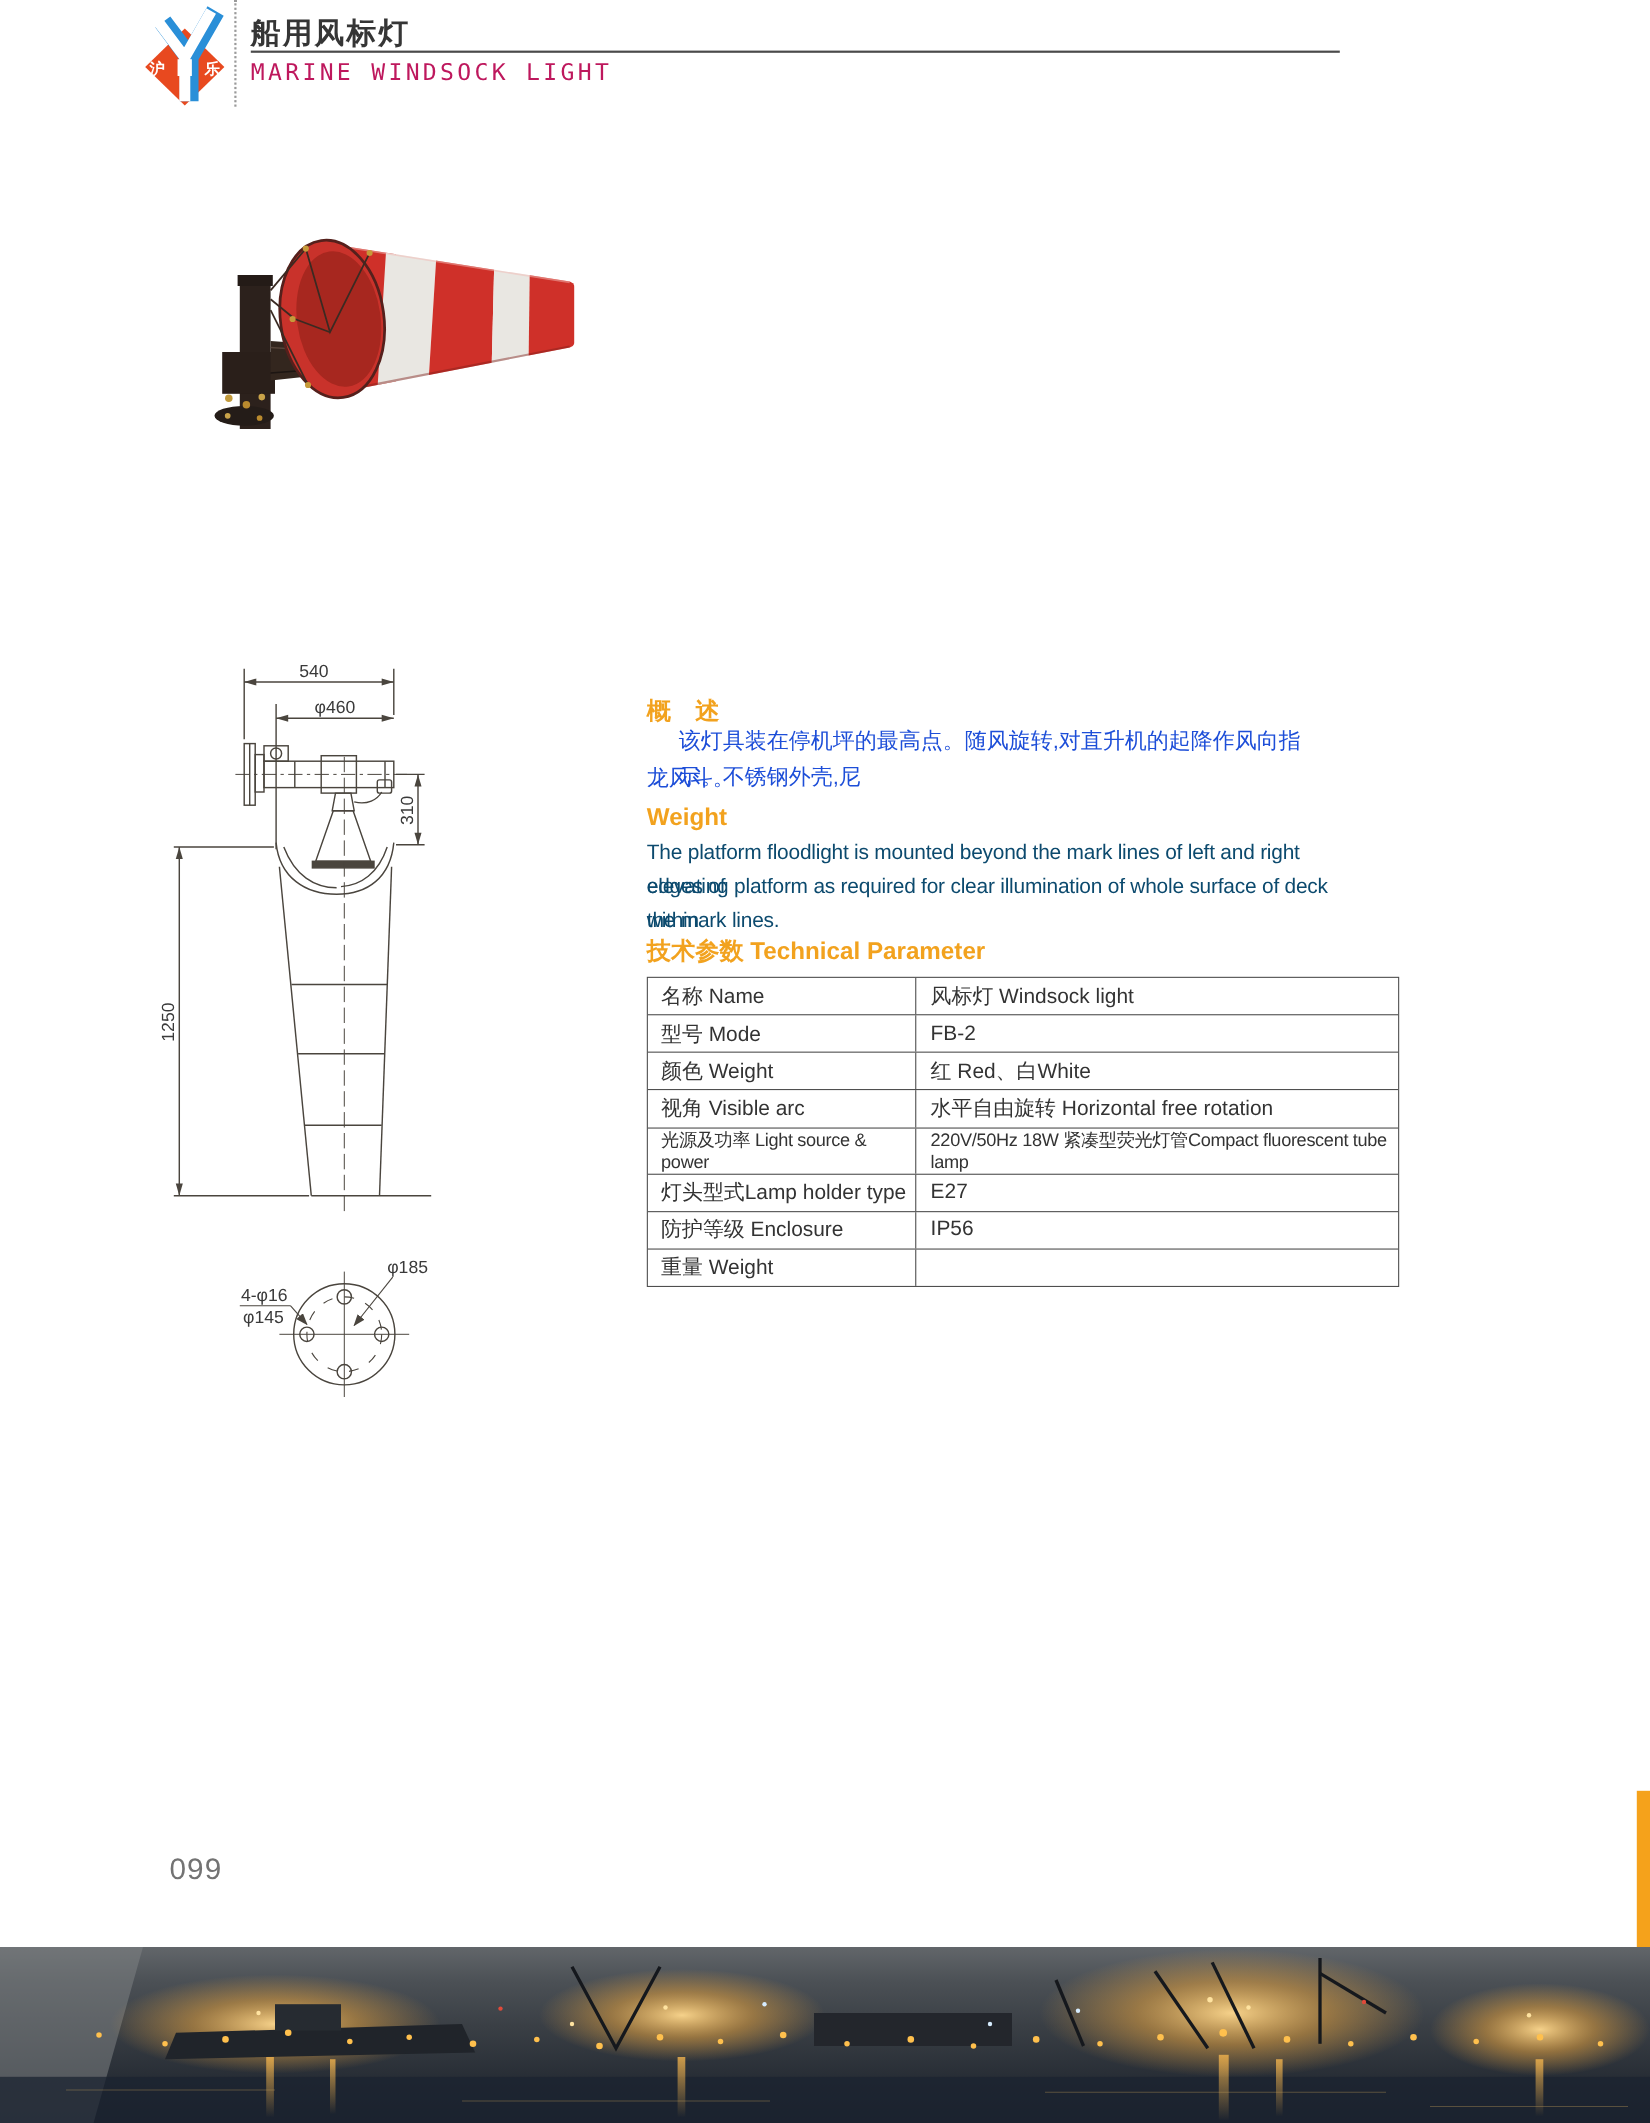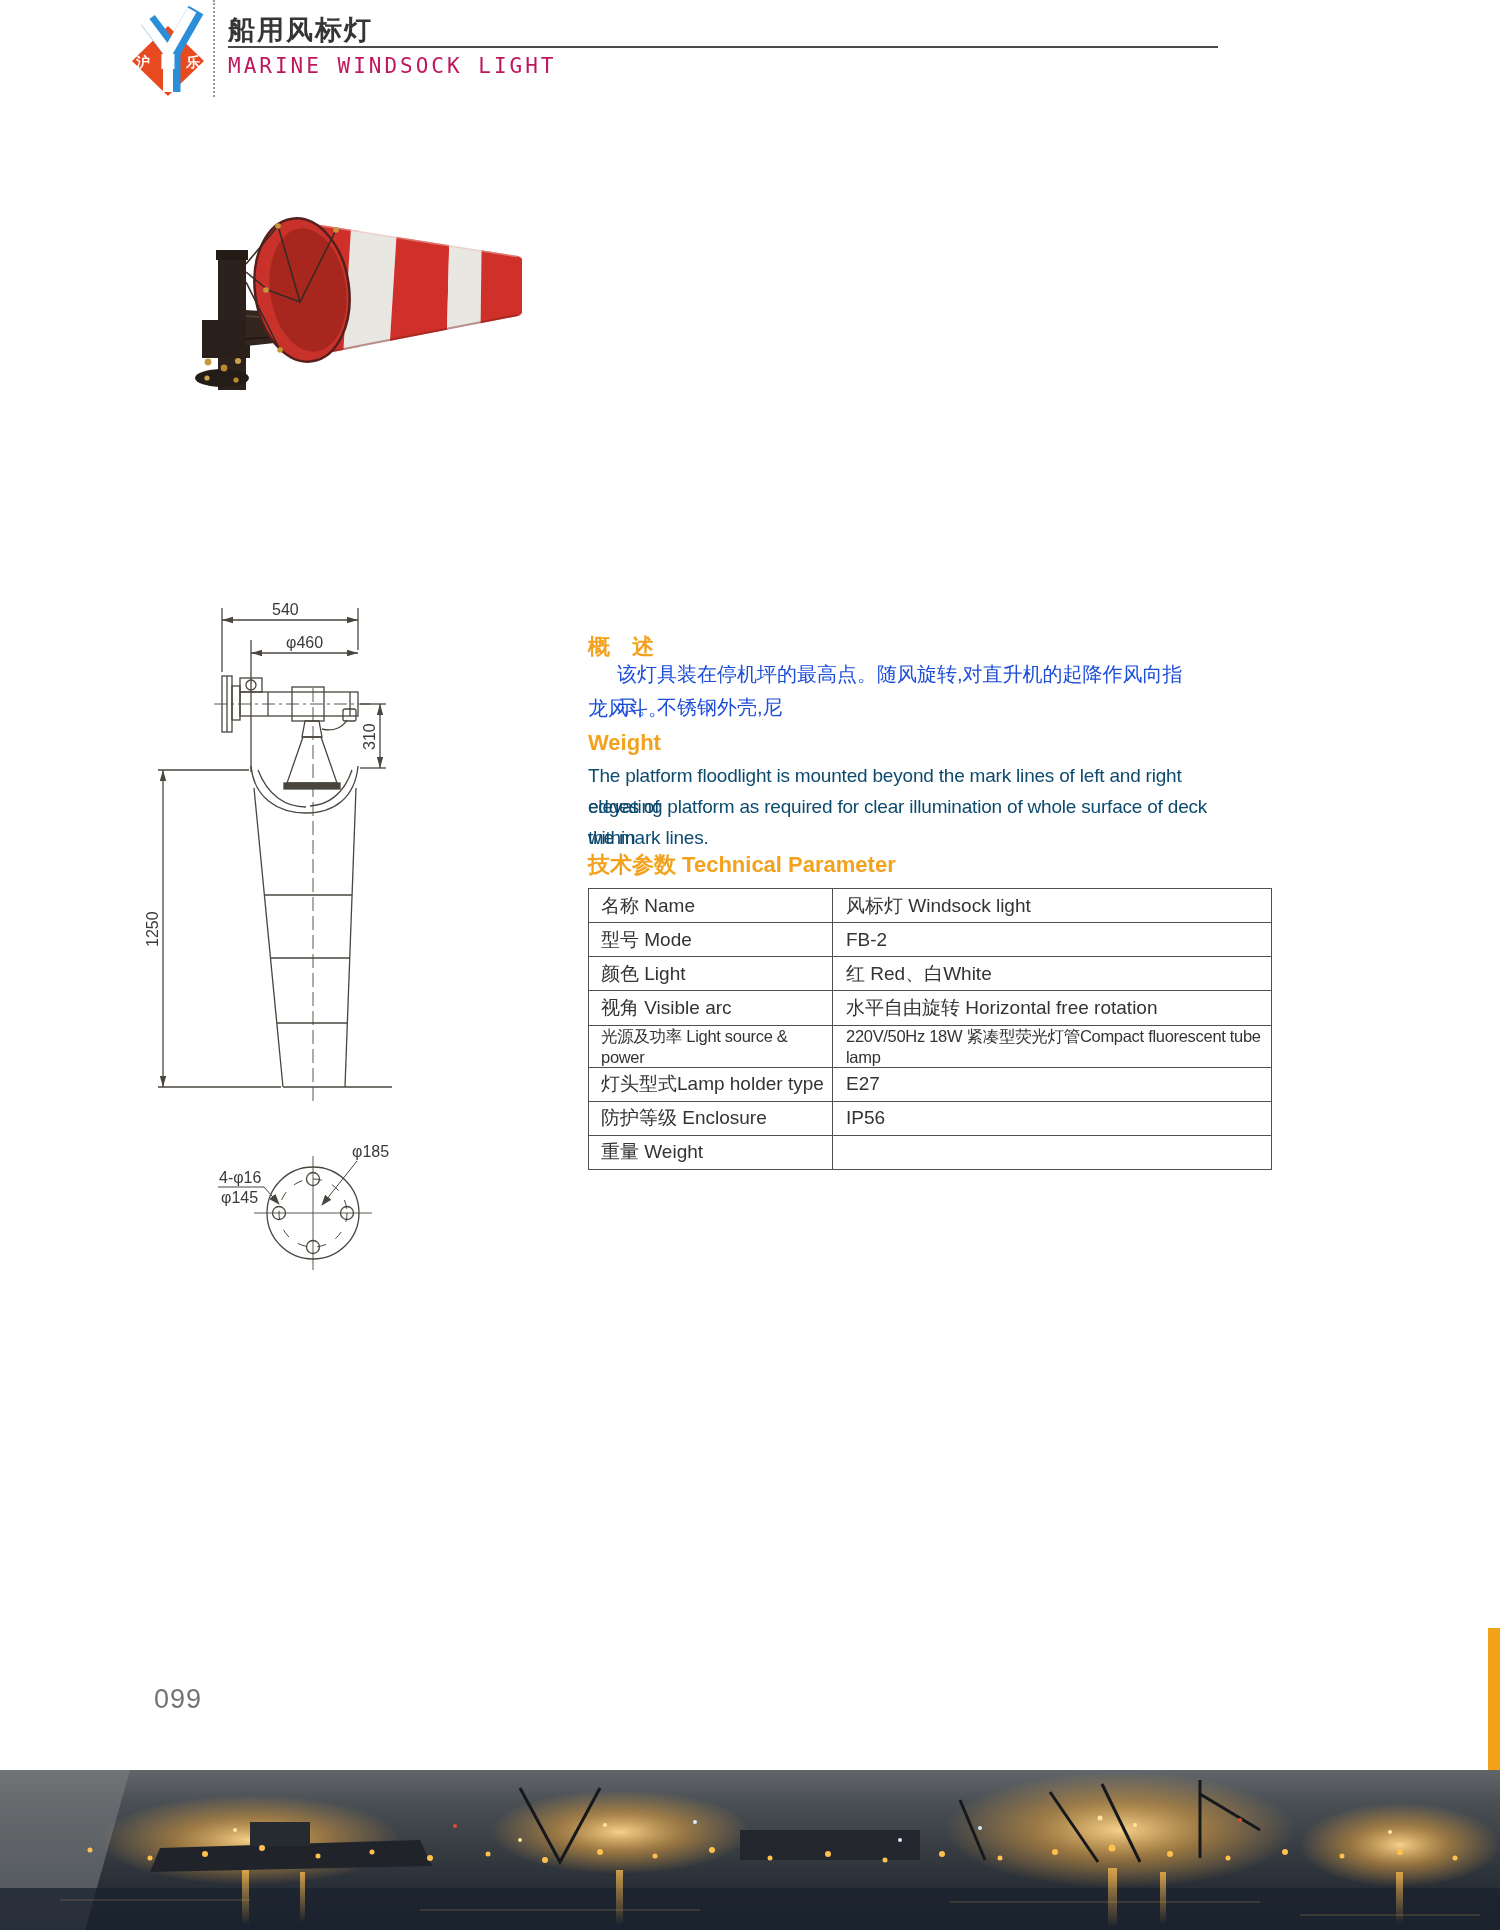--- a/index.html
+++ b/index.html
@@ -214,21 +214,21 @@
   <div class="ptable">
     <div class="trow">
       <div class="tlabel">名称 Name</div>
       <div class="tval">风标灯 Windsock light</div>
     </div>
     <div class="trow">
       <div class="tlabel">型号 Mode</div>
       <div class="tval">FB-2</div>
     </div>
     <div class="trow">
-      <div class="tlabel">颜色 Light</div>
+      <div class="tlabel">颜色 Weight</div>
       <div class="tval">红 Red、白White</div>
     </div>
     <div class="trow">
       <div class="tlabel">视角 Visible arc</div>
       <div class="tval">水平自由旋转 Horizontal free rotation</div>
     </div>
     <div class="trow">
       <div class="tlabel cond">光源及功率 Light source &amp; power</div>
       <div class="tval cond">220V/50Hz 18W 紧凑型荧光灯管Compact fluorescent tube lamp</div>
     </div>

